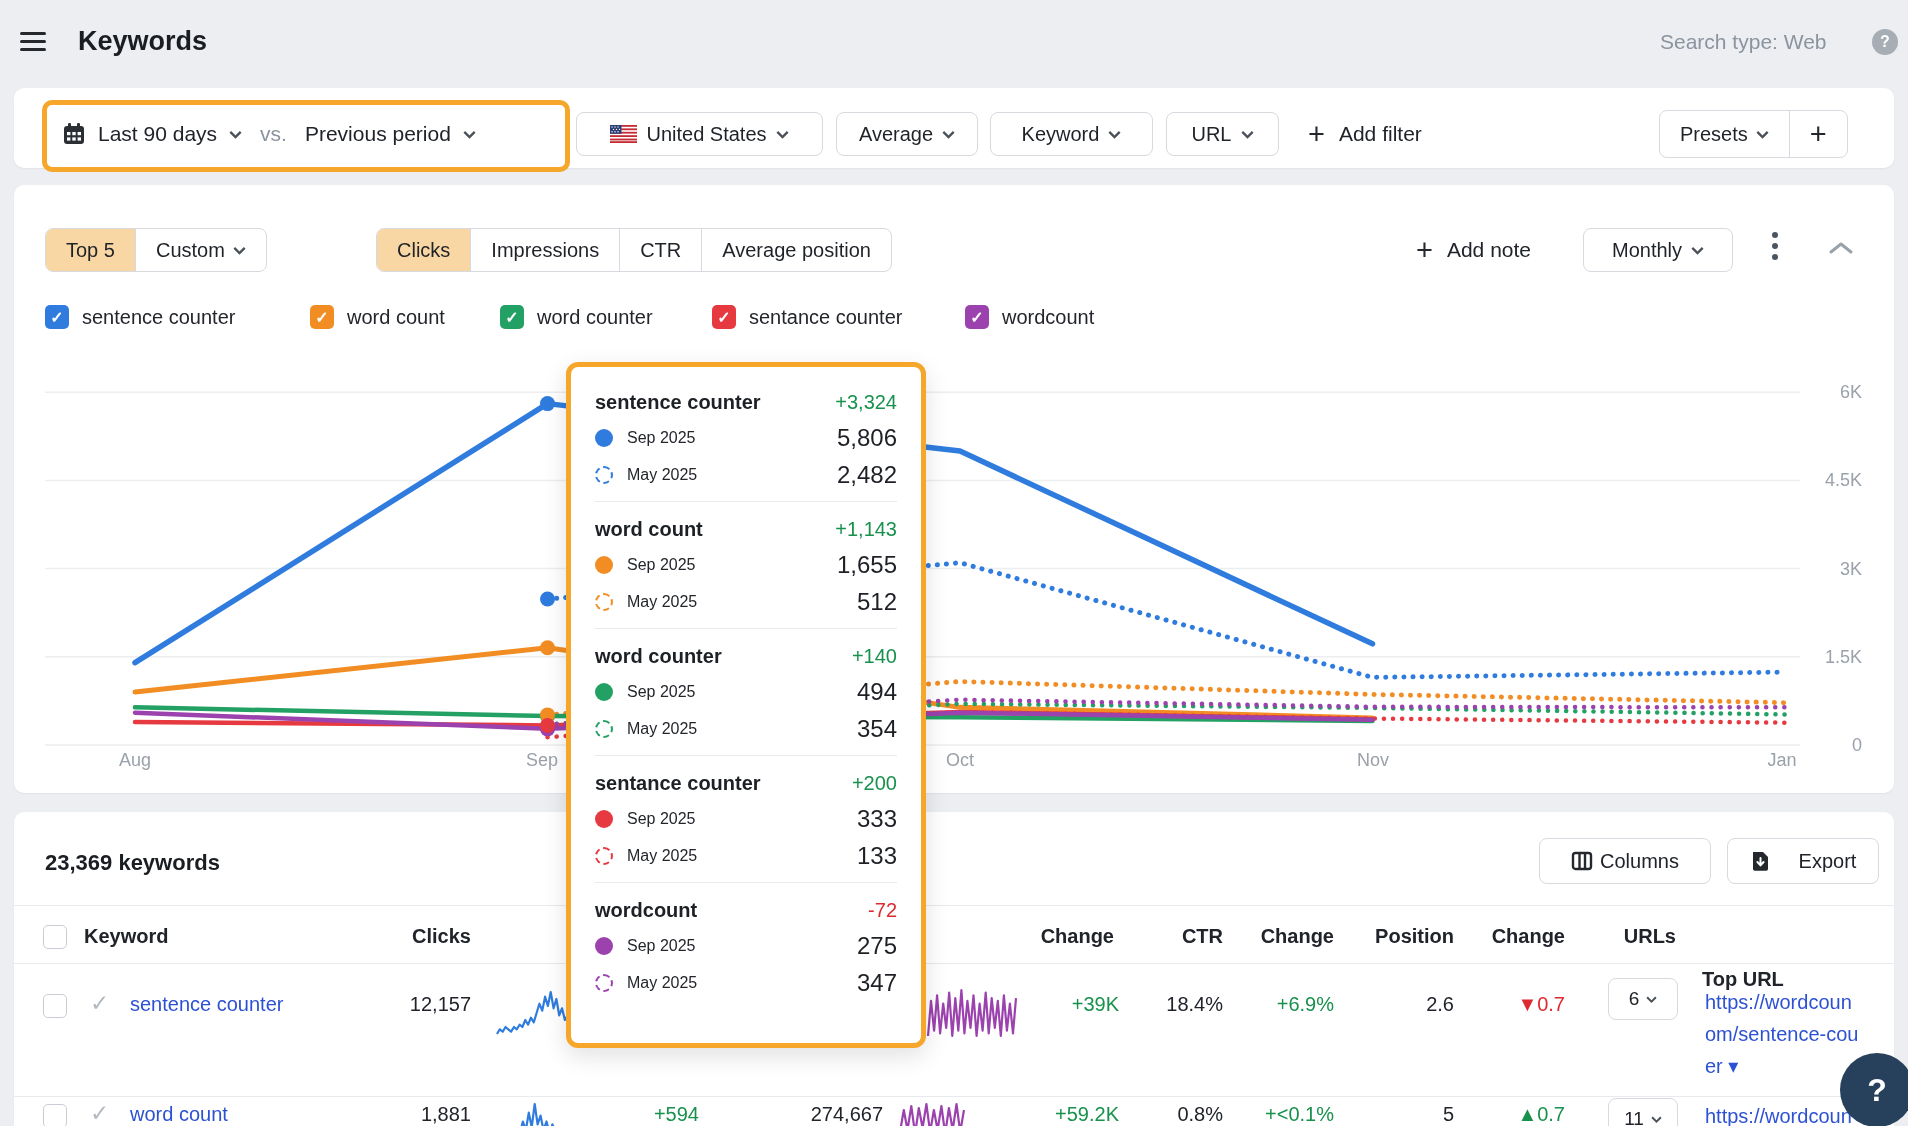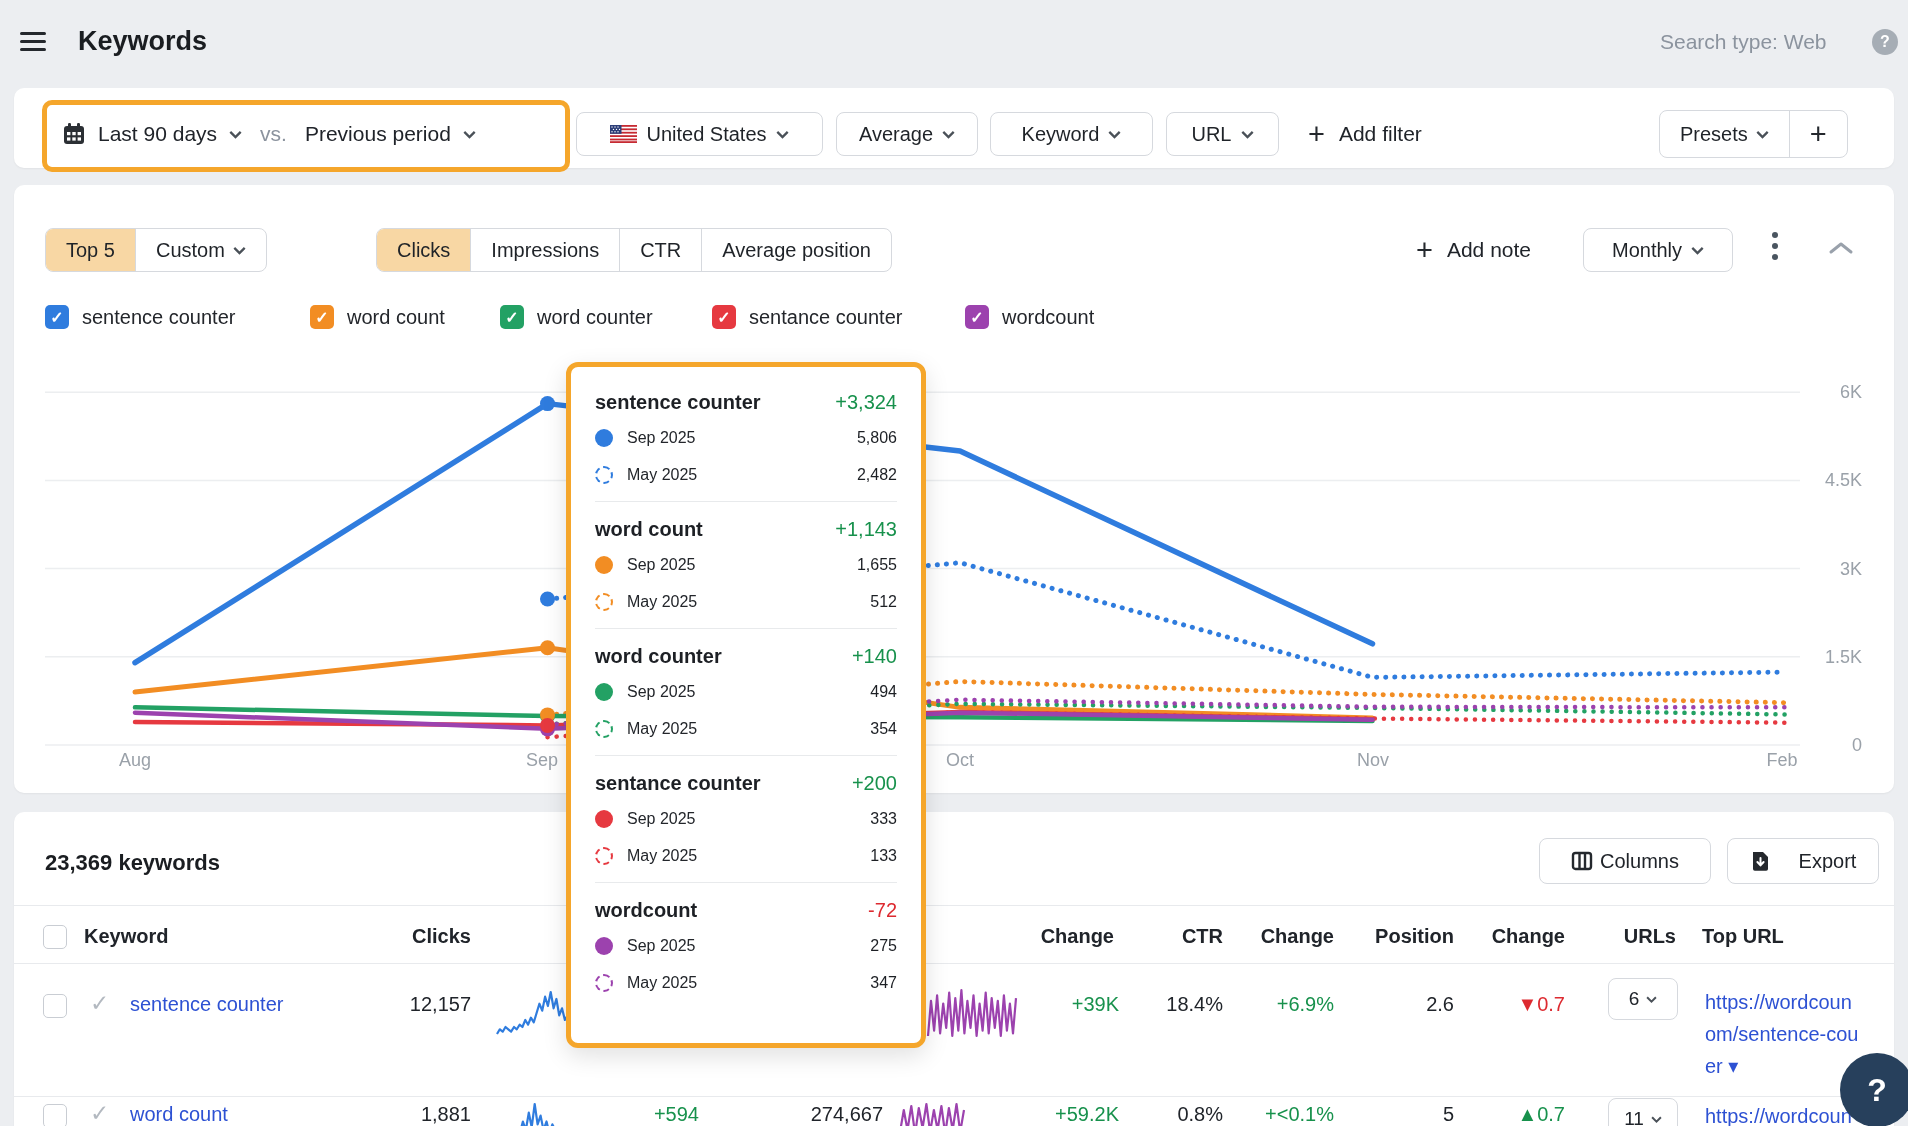--- a/index.html
+++ b/index.html
@@ -33,21 +33,21 @@
   .legend-item span.lbl{font-size:20px;color:#23262b;}
   .divider{position:absolute;left:0;right:0;height:1px;background:#e8eaed;}
   
   .tooltip{position:absolute;left:566px;top:362px;width:360px;height:686px;background:#fff;
            border:5px solid #f5a62b;border-radius:12px;z-index:30;box-sizing:border-box;
            padding:18px 24px 10px 24px;box-shadow:0 8px 24px rgba(0,0,0,.12);}
   .tt-head{display:flex;justify-content:space-between;align-items:center;height:34px;}
   .tt-name{font-size:20px;font-weight:700;color:#1d2025;}
   .tt-delta{font-size:20px;}
   .tt-row{display:flex;align-items:center;height:37px;gap:14px;}
-  .tt-row .val{margin-left:auto;font-size:16px;color:#1d2025;}
+  .tt-row .val{margin-left:auto;font-size:24px;color:#1d2025;}
   .tt-row .per{font-size:16px;color:#23262b;}
   .dot{width:18px;height:18px;border-radius:50%;flex:0 0 auto;box-sizing:border-box;}
   .dot.ring{background:#fff !important;border:2px dashed #888;}
   .tt-div{height:1px;background:#e8eaec;margin:8px 0 10px 0;}
   .hd-check{font-size:23px;color:#b3b9c0;}
   .tcbox{width:24px;height:24px;border:1.5px solid #c9cdd3;border-radius:5px;background:#fff;
          position:absolute;box-sizing:border-box;cursor:pointer;}
   .minibtn{position:absolute;display:flex;align-items:center;justify-content:center;gap:7px;
          border:1px solid #d6d9de;border-radius:8px;background:#fff;font-size:19px;height:40px;cursor:pointer;}
   .fab{position:absolute;left:1840px;top:1053px;width:74px;height:74px;border-radius:50%;
@@ -265,21 +265,21 @@
   <div class="abs axis right" style="left:1792px;top:382px;width:70px;">6K</div>
   <div class="abs axis right" style="left:1792px;top:470px;width:70px;">4.5K</div>
   <div class="abs axis right" style="left:1792px;top:559px;width:70px;">3K</div>
   <div class="abs axis right" style="left:1792px;top:647px;width:70px;">1.5K</div>
   <div class="abs axis right" style="left:1792px;top:735px;width:70px;">0</div>
 
   <div class="abs axis" style="left:105px;top:750px;width:60px;text-align:center;">Aug</div>
   <div class="abs axis" style="left:512px;top:750px;width:60px;text-align:center;">Sep</div>
   <div class="abs axis" style="left:930px;top:750px;width:60px;text-align:center;">Oct</div>
   <div class="abs axis" style="left:1343px;top:750px;width:60px;text-align:center;">Nov</div>
-  <div class="abs axis" style="left:1752px;top:750px;width:60px;text-align:center;">Feb</div>
+  <div class="abs axis" style="left:1752px;top:750px;width:60px;text-align:center;">Jan</div>
 
   <div class="card" style="top:812px;height:400px;"></div>
 
   <div class="abs bold" style="left:45px;top:850px;font-size:22px;color:#1a1d21;">23,369 keywords</div>
 
   <div class="minibtn" style="left:1539px;top:838px;width:170px;height:44px;font-size:20px;">
     <svg width="22" height="22" viewBox="0 0 22 22">
       <rect x="2" y="3" width="18" height="16" rx="2.5" fill="none" stroke="#24282d" stroke-width="2.4"></rect>
       <line x1="8.5" y1="3" x2="8.5" y2="19" stroke="#24282d" stroke-width="2.4"></line>
       <line x1="14" y1="3" x2="14" y2="19" stroke="#24282d" stroke-width="2.4"></line>
@@ -298,21 +298,21 @@
 
   <div class="tcbox" style="left:43px;top:925px;"></div>
   <div class="abs t20 bold" style="left:84px;top:925px;">Keyword</div>
   <div class="abs t20 bold right" style="left:361px;top:925px;width:110px;">Clicks</div>
   <div class="abs t20 bold right" style="left:1004px;top:925px;width:110px;">Change</div>
   <div class="abs t20 bold right" style="left:1113px;top:925px;width:110px;">CTR</div>
   <div class="abs t20 bold right" style="left:1214px;top:925px;width:120px;">Change</div>
   <div class="abs t20 bold right" style="left:1344px;top:925px;width:110px;">Position</div>
   <div class="abs t20 bold right" style="left:1455px;top:925px;width:110px;">Change</div>
   <div class="abs t20 bold right" style="left:1596px;top:925px;width:80px;">URLs</div>
-  <div class="abs t20 bold" style="left:1702px;top:925px;">Top URL</div>
+  <div class="abs t20 bold" style="left:1702px;top:968px;">Top URL</div>
 
   <div class="divider" style="left:14px;width:1880px;top:963px;"></div>
 
   <div class="tcbox" style="left:43px;top:994px;"></div>
   <div class="abs hd-check" style="left:90px;top:990px;">✓</div>
   <div class="abs t20 link" style="left:130px;top:993px;">sentence counter</div>
   <div class="abs t20 right" style="left:361px;top:993px;width:110px;">12,157</div>
   <svg class="spark" style="left:495px;top:988px;" width="86" height="50">
       <polyline points="2.0,46.0 4.8,41.3 7.7,43.7 10.5,39.0 13.3,41.3 16.1,43.7 19.0,39.0 21.8,41.3 24.6,36.7 27.4,39.0 30.3,32.0 33.1,36.7 35.9,29.7 38.8,34.3 41.6,25.0 44.4,15.7 47.2,22.7 50.1,8.7 52.9,18.0 55.7,4.0 58.6,20.3 61.4,11.0 64.2,27.3 67.0,20.3 69.9,32.0 72.7,27.3 75.5,34.3 78.3,29.7 81.2,36.7 84.0,32.0" fill="none" stroke="#2F7CDE" stroke-width="2.2" stroke-linejoin="round"></polyline>
     </svg>

